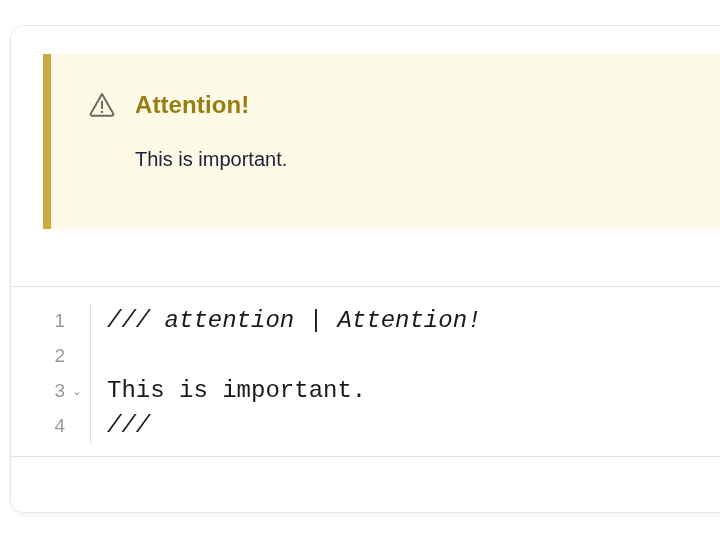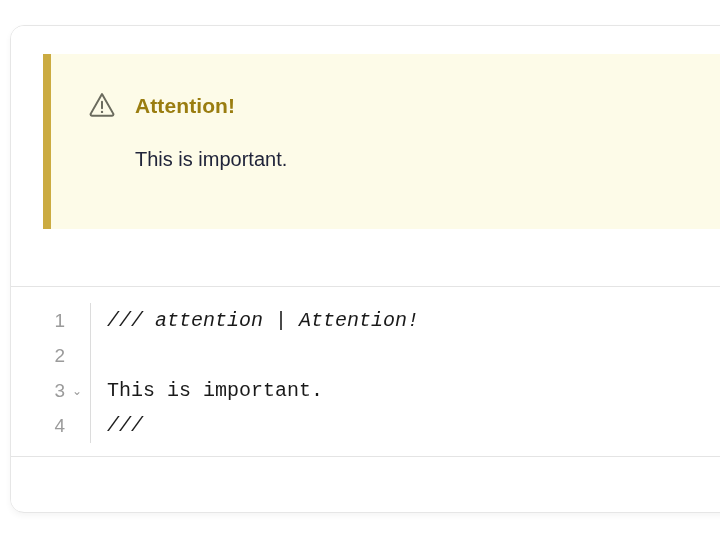--- a/index.html
+++ b/index.html
@@ -57,21 +57,21 @@
 
   #warning-icon {
     width: 30px;
     height: 30px;
     flex: 0 0 auto;
     display: block;
   }
 
   #admonition-title {
     margin-left: 18px;
-    font-size: 21px;
+    font-size: 24px;
     font-weight: bold;
     color: #9a7d10;
     letter-spacing: 0.1px;
     line-height: 1;
   }
 
   #admonition-body {
     padding: 26px 0 0 84px;
     font-size: 20px;
     color: #20243a;
@@ -120,21 +120,21 @@
     color: #9b9b9b;
     line-height: 1;
     margin-left: 3px;
   }
 
   .fold-marker.empty { visibility: hidden; }
 
   .line-content {
     padding-left: 16px;
     font-family: "Liberation Mono", monospace;
-    font-size: 20px;
+    font-size: 24px;
     color: #1a1a1a;
     white-space: pre;
     line-height: 35px;
     text-align: center;
   }
 
   .line-content.comment { font-style: italic; color: #1a1a1a; }
 
   
   #card-footer {

